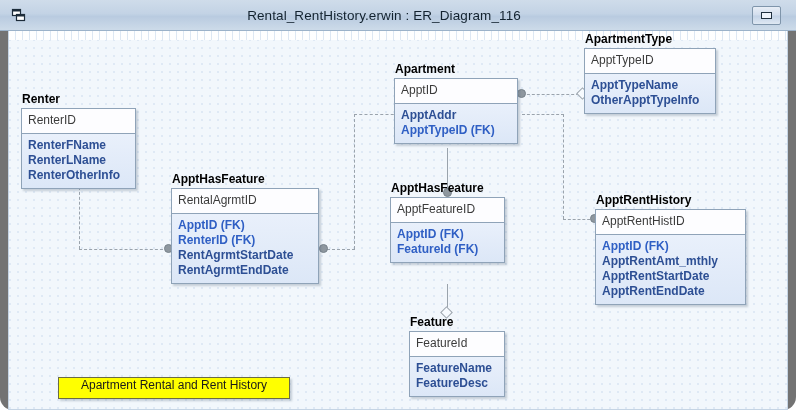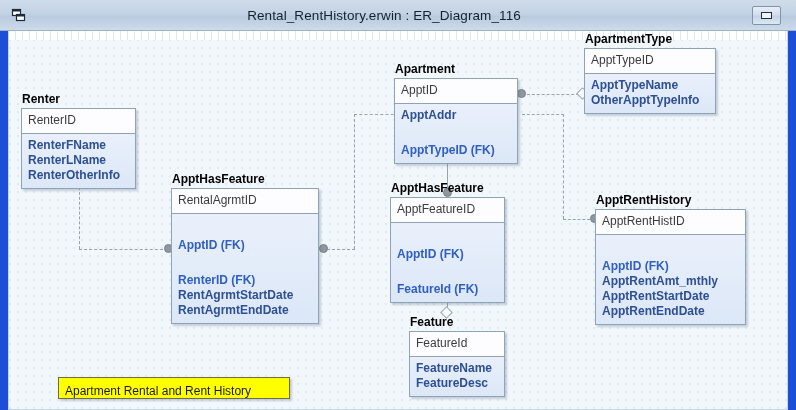--- a/index.html
+++ b/index.html
@@ -12,21 +12,22 @@
     height: 410px;
     overflow: hidden;
     font-family: "Liberation Sans", sans-serif;
   }
 
   #app-window {
     position: relative;
     width: 796px;
     height: 410px;
     box-sizing: border-box;
-    background: #1d4ed8;
+    background: #737373;
+    border-radius: 13px;
   }
 
   
   #titlebar {
     position: absolute;
     left: 0; top: 0;
     width: 796px;
     height: 31px;
     box-sizing: border-box;
     background: linear-gradient(to bottom, #cfdcea 0%, #c3d3e5 45%, #b9cbe0 55%, #cddbe9 100%);
@@ -134,21 +135,20 @@
     font-size: 12px;
     line-height: 15px;
     color: #2a2a2a;
     white-space: nowrap;
   }
   .field.pk {
     color: #3b3b3b;
   }
   .field.fk {
     color: #2f5fc4;
-    margin-top: 20px;
   }
   .field.plain {
     color: #2d4f94;
   }
 
   
   .line {
     position: absolute;
     background: transparent;
   }
@@ -188,22 +188,22 @@
     position: absolute;
     left: 49px;
     top: 346px;
     width: 232px;
     height: 22px;
     box-sizing: border-box;
     background: #ffff00;
     border: 1px solid #6b6b45;
     box-shadow: 2px 2px 2px rgba(90,110,130,0.30);
     display: flex;
-    align-items: flex-end;
-    padding-left: 6px;
+    align-items: flex-start;
+    padding-left: 22px;
   }
   #note .note-text {
     font-size: 12px;
     color: #1a1a1a;
     white-space: nowrap;
   }
 </style>
 </head>
 <body>
 

